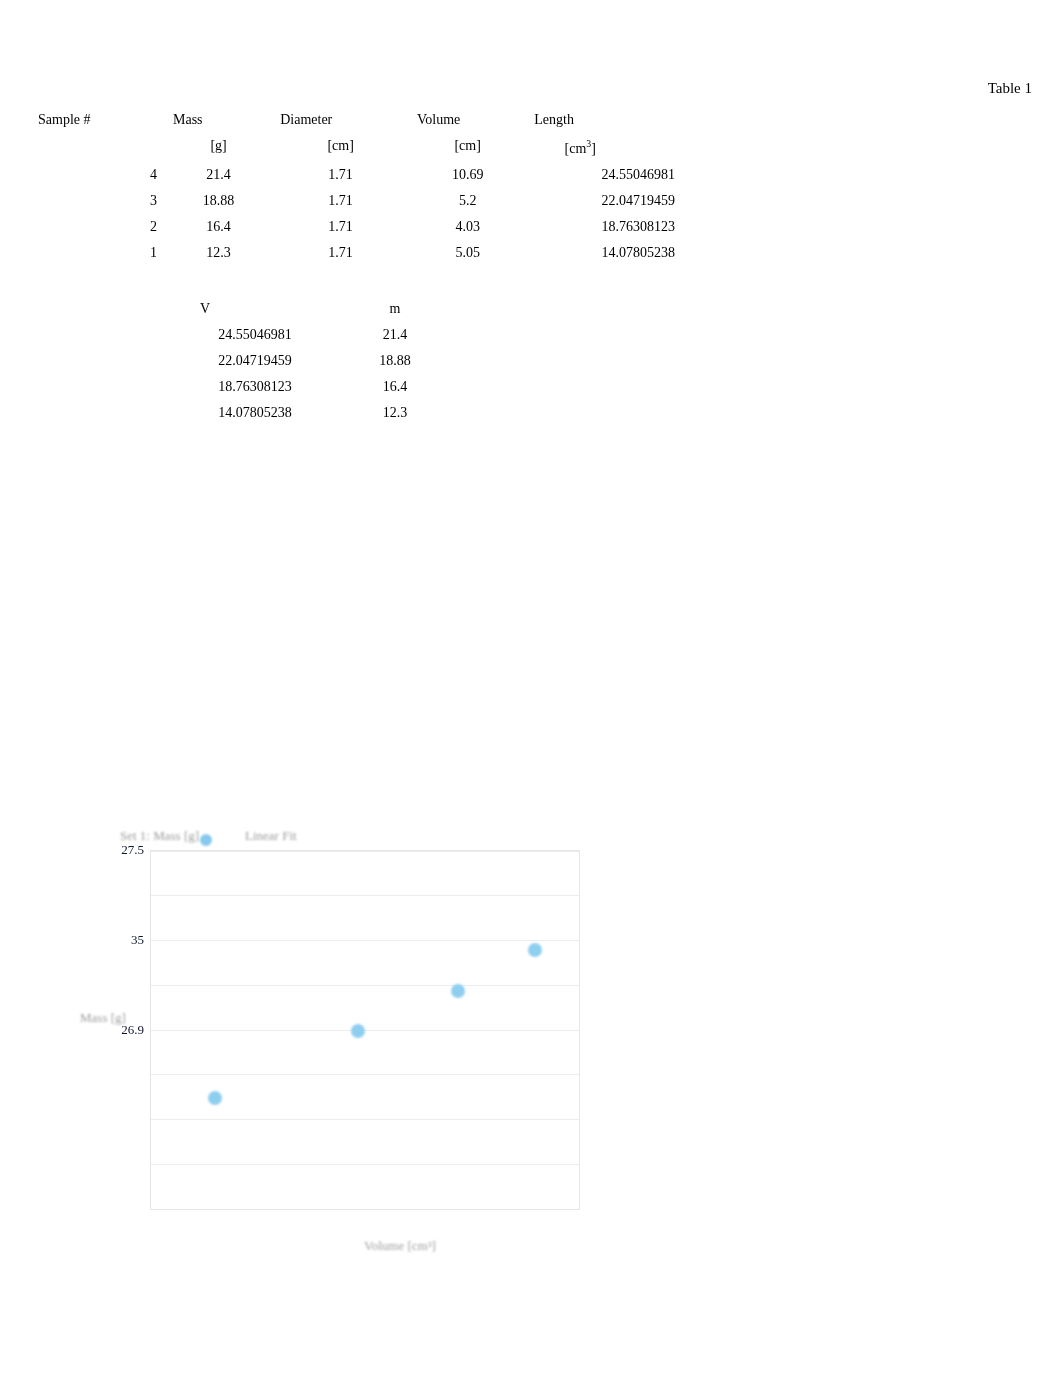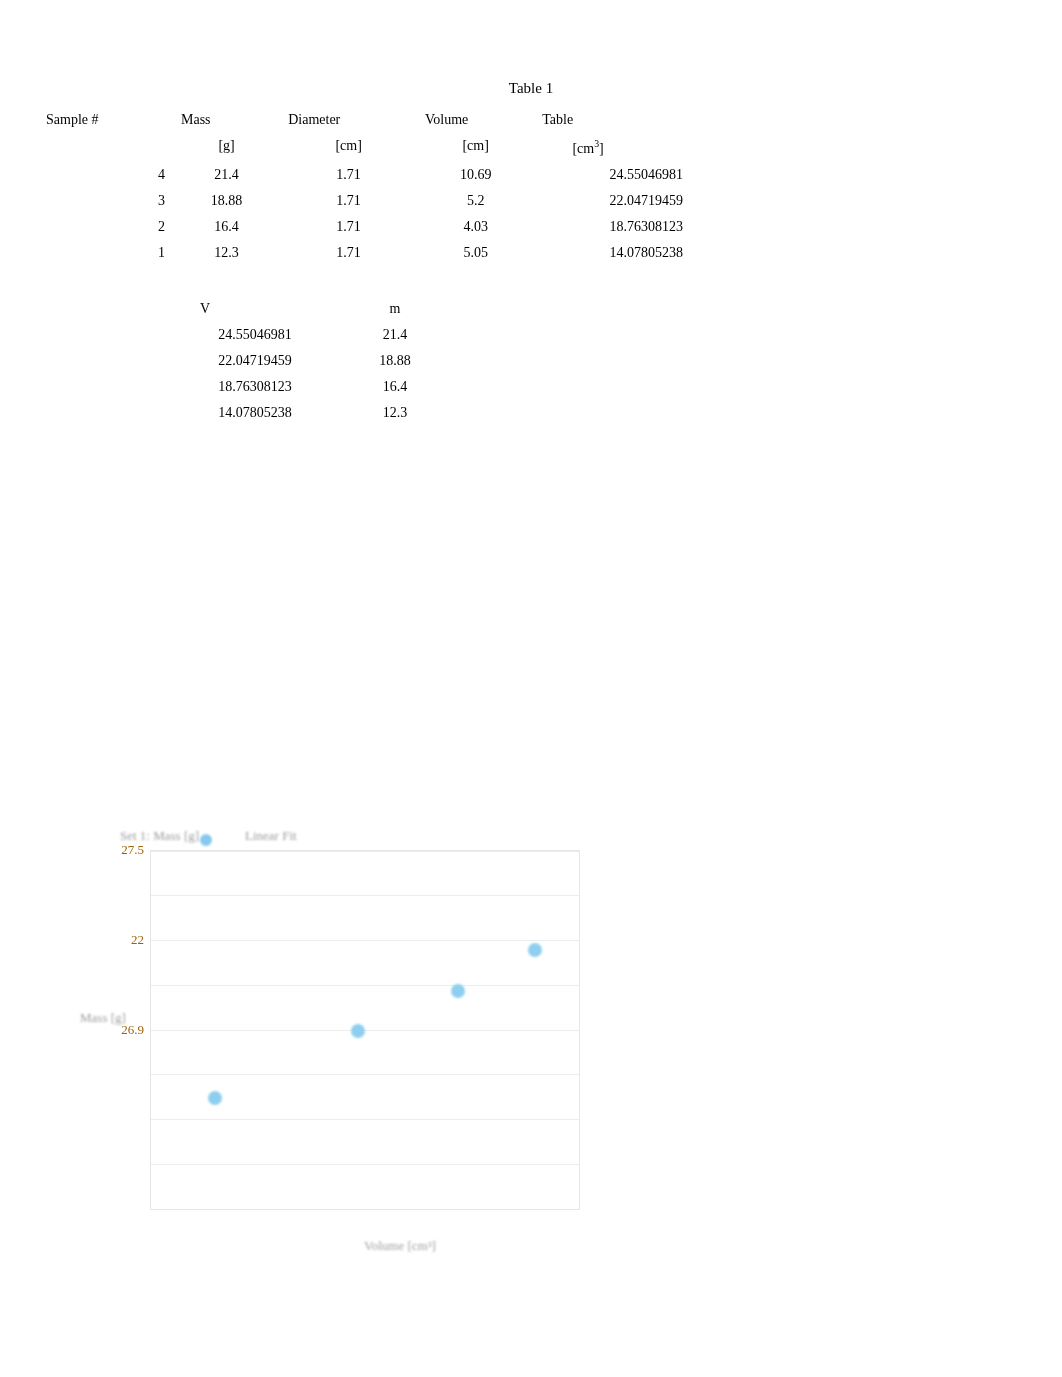--- a/index.html
+++ b/index.html
@@ -8,31 +8,31 @@
       padding: 0;
       background: #ffffff;
       font-family: Georgia, 'Times New Roman', serif;
       color: #000000;
       width: 1062px;
     }
     .page {
       padding: 80px 30px 40px 30px;
     }
     .title {
-      text-align: center;
+      text-align: right;
       font-size: 15px;
       margin-bottom: 10px;
     }
     table {
       border-collapse: collapse;
       font-size: 14px;
     }
     .table1 {
       width: 720px;
-      margin-left: 8px;
+      margin-left: 0px;
     }
     .table1 td, .table1 th {
       padding: 5px 8px;
       font-weight: normal;
       vertical-align: top;
     }
     .table1 th { text-align: left; }
     .c-sample { width: 120px; text-align: left; }
     .c-mass   { width: 110px; text-align: center; }
     .c-diam   { width: 140px; text-align: center; }
@@ -99,21 +99,21 @@
     }
     .y-side {
       position: relative;
       width: 60px;
     }
     .y-ticks {
       position: relative;
       width: 60px;
       height: 360px;
       font-size: 13px;
-      color: #a16207;
+      color: #0f172a;
     }
     .y-tick {
       position: absolute;
       right: 6px;
       transform: translateY(-50%);
     }
     .y-axis-label {
       position: absolute;
       left: -10px;
       top: 160px;
@@ -160,21 +160,21 @@
 
   <div class="title">Table 1</div>
 
   <table class="table1">
     <tbody>
         <tr>
       <th class="c-sample">Sample #</th>
       <th class="c-mass num-c">Mass</th>
       <th class="c-diam num-c">Diameter</th>
       <th class="c-len num-c">Volume</th>
-      <th class="c-vol num-c">Table</th>
+      <th class="c-vol num-c">Length</th>
       <th class="c-vol2"></th>
     </tr>
     <tr>
       <td class="c-sample"></td>
       <td class="c-mass num-c">[g]</td>
       <td class="c-diam num-c">[cm]</td>
       <td class="c-len num-c">[cm]</td>
       <td class="c-vol num-c"><span>[cm</span><sup>3</sup><span>]</span></td>
       <td class="c-vol2"></td>
     </tr>
@@ -243,21 +243,21 @@
     <div class="chart-top-labels">
       <span class="lbl1">Set 1: Mass [g]</span>
       <span class="blob"></span>
       <span class="lbl2">Linear Fit</span>
     </div>
     <div class="chart-body">
       <div class="y-side">
         <div class="y-axis-label">Mass [g]</div>
         <div class="y-ticks">
           <div class="y-tick" style="top:0%;">27.5</div>
-          <div class="y-tick" style="top:25%;">22</div>
+          <div class="y-tick" style="top:25%;">35</div>
           <div class="y-tick" style="top:50%;">26.9</div>
         </div>
       </div>
       <div class="plot" id="plot">
         <div class="grid-line" style="top:0%"></div>
         <div class="grid-line" style="top:12.5%"></div>
         <div class="grid-line" style="top:25%"></div>
         <div class="grid-line" style="top:37.5%"></div>
         <div class="grid-line" style="top:50%"></div>
         <div class="grid-line" style="top:62.5%"></div>

